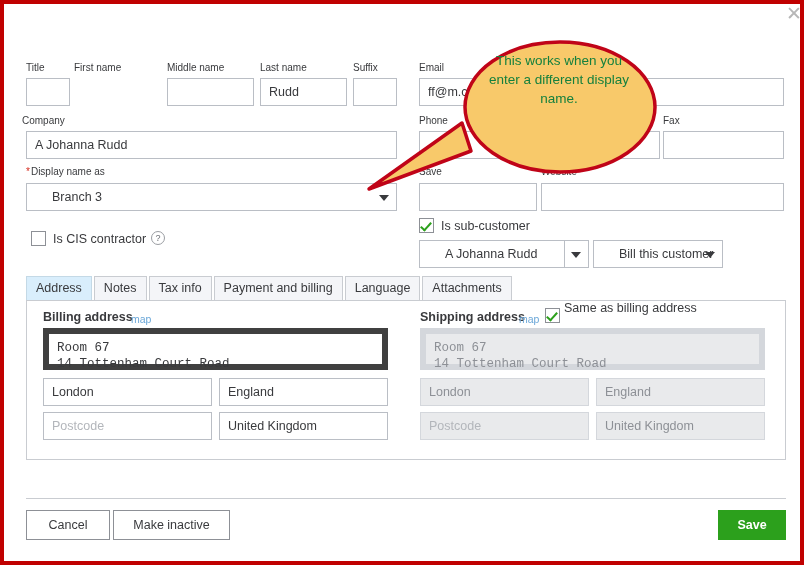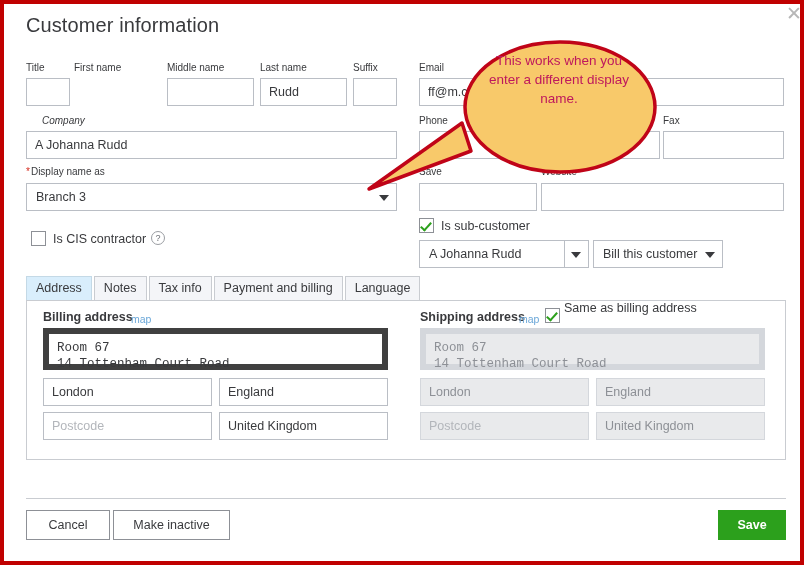--- a/index.html
+++ b/index.html
@@ -62,21 +62,21 @@
   .fld.disabled { background: #e9eaec; border-color: #d4d7dc; color: #8d9096; }
   .fld.placeholder { color: #b3b6bb; }
 
   .sel {
     position: absolute;
     border: 1px solid #babec5;
     background: #fff;
     height: 28px;
     font-size: 12.5px;
     color: #393a3d;
-    padding: 0 22px 0 9px;
+    padding: 0 22px 0 25px;
     line-height: 26px;
     overflow: hidden; white-space: nowrap;
   }
   .sel .arrow {
     position: absolute; right: 7px; top: 50%;
     margin-top: -2px;
     width: 0; height: 0;
     border-left: 5px solid transparent;
     border-right: 5px solid transparent;
     border-top: 6px solid #393a3d;
@@ -176,52 +176,51 @@
     position: absolute; left: 355px; top: 25px;
     width: 310px; height: 175px;
     pointer-events: none;
   }
   .callout-text {
     position: absolute;
     left: 125px; top: 22px;
     width: 150px;
     text-align: center;
     font-size: 13.5px;
-    color: #be185d;
+    color: #15803d;
     line-height: 19px;
     font-family: "Liberation Sans", sans-serif;
   }
 </style>
 </head>
 <body>
 
 <div id="screen">
   <div class="inner">
 
-    <div class="dlg-title">Customer information</div>
     <div class="close-x">✕</div>
 
     <div class="lbl" style="left:22px; top:58px;">Title</div>
     <div class="fld" style="left:22px; top:74px; width:44px;"></div>
 
     <div class="lbl" style="left:70px; top:58px;">First name</div>
 
     <div class="lbl" style="left:163px; top:58px;">Middle name</div>
     <div class="fld" style="left:163px; top:74px; width:87px;"></div>
 
     <div class="lbl" style="left:256px; top:58px;">Last name</div>
     <div class="fld" style="left:256px; top:74px; width:87px;">Rudd</div>
 
     <div class="lbl" style="left:349px; top:58px;">Suffix</div>
     <div class="fld" style="left:349px; top:74px; width:44px;"></div>
 
     <div class="lbl" style="left:415px; top:58px;">Email</div>
     <div class="fld" style="left:415px; top:74px; width:365px;">ff@m.co</div>
 
-    <div class="lbl" style="left:38px; top:111px;font-style:italic;">Company</div>
+    <div class="lbl" style="left:18px; top:111px;">Company</div>
     <div class="fld" style="left:22px; top:127px; width:371px;">A Johanna Rudd</div>
 
     <div class="lbl" style="left:415px; top:111px;text-align:right;">Phone</div>
     <div class="fld" style="left:415px; top:127px; width:241px;"></div>
 
     <div class="lbl" style="left:659px; top:111px;">Fax</div>
     <div class="fld" style="left:659px; top:127px; width:121px;"></div>
 
     <div class="lbl" style="left:22px; top:162px;"><span class="req">*</span><span>Display name as</span></div>
     <div class="sel" style="left:22px; top:179px; width:371px;">
@@ -251,20 +250,21 @@
       <span>Bill this customer</span>
       <span class="arrow"></span>
     </div>
 
     <div class="tabs">
       <div class="tab active">Address</div>
       <div class="tab">Notes</div>
       <div class="tab">Tax info</div>
       <div class="tab">Payment and billing</div>
       <div class="tab">Language</div>
+      <div class="tab">Attachments</div>
     </div>
 
     <div class="tabpanel">
 
       <div class="sec-title" style="left:16px; top:9px;">Billing address</div>
       <div class="map-link" style="left:104px; top:12px;">map</div>
       <div class="ta" style="left:16px; top:27px; width:345px; height:42px;">Room 67
 14 Tottenham Court Road</div>
       <div class="fld" style="left:16px; top:77px; width:169px;">London</div>
       <div class="fld" style="left:192px; top:77px; width:169px;">England</div>

